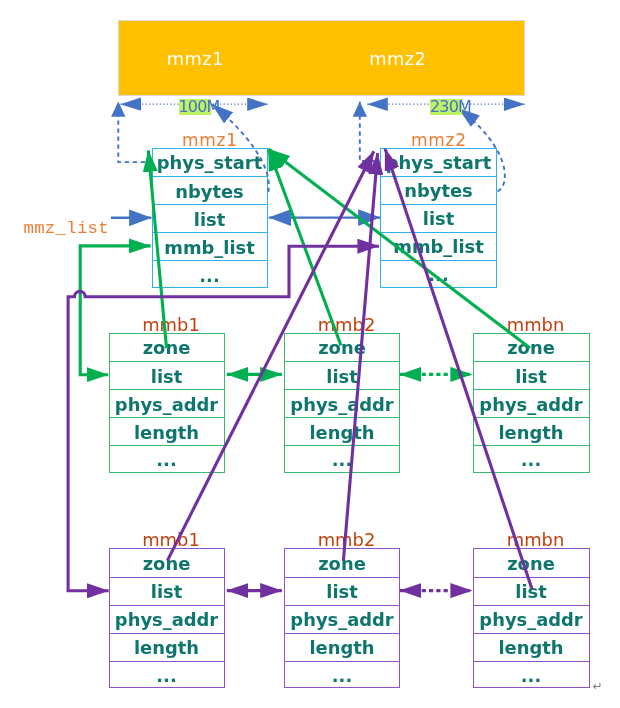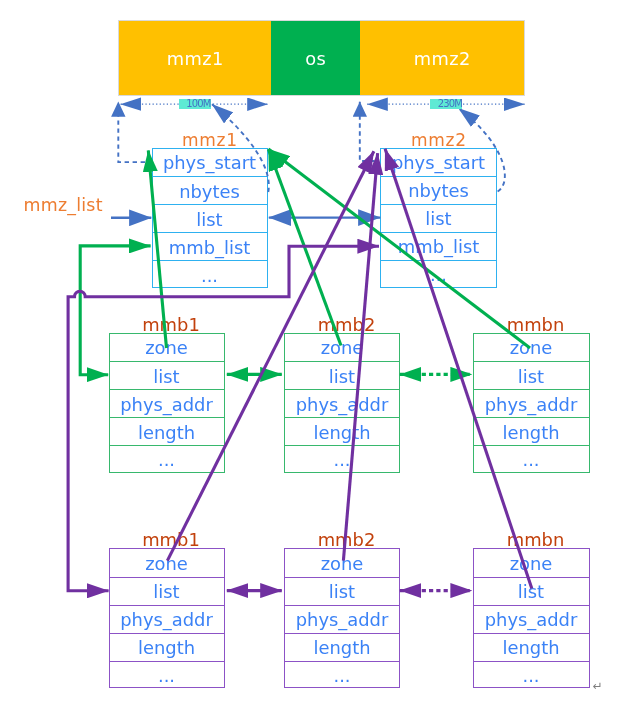--- a/index.html
+++ b/index.html
@@ -12,49 +12,46 @@
 
   
   .membar{position:absolute;display:flex;box-sizing:border-box;
           border:1px solid #d9d9d9;}
   .seg{display:flex;align-items:center;justify-content:center;
        color:#ffffff;font-size:17.8px;letter-spacing:0.4px;text-indent:0.4px;box-sizing:border-box;}
 
   
   .tbl{position:absolute;box-sizing:border-box;background:#fff;}
   .tbl .row{box-sizing:border-box;display:flex;align-items:center;
-            justify-content:center;font-size:17.9px;color:#3b82f6;}
+            justify-content:center;font-size:17.9px;color:#0f766e;font-weight:bold;}
   .tbl .row>span{display:block;margin-top:1.3px;}
   .tbl.cyan{border:1.5px solid #2EB1F0;}
   .tbl.cyan .row+.row{border-top:1.5px solid #2EB1F0;}
   .tbl.grn{border:1.4px solid #37B86D;}
   .tbl.grn .row+.row{border-top:1.4px solid #37B86D;}
   .tbl.pur{border:1.4px solid #8C52C6;}
   .tbl.pur .row+.row{border-top:1.4px solid #8C52C6;}
 
   .cap{position:absolute;font-size:17.9px;white-space:nowrap;
        text-align:center;line-height:1;}
   .cap.or{color:#ED7D31;font-size:17px;letter-spacing:0.75px;text-indent:0.75px;}
   .cap.bk{color:#c2410c;}
   .lbl{position:absolute;font-size:17.4px;color:#ED7D31;white-space:nowrap;line-height:1;letter-spacing:0.25px;}
-  .dimlbl{position:absolute;font-size:10px;color:#4472C4;background:#5eead4;
+  .dimlbl{position:absolute;font-size:16px;color:#4472C4;background:#bef264;
           text-align:right;line-height:1;letter-spacing:-0.85px;}
   .pilcrow{position:absolute;color:#7F7F7F;font-size:12px;line-height:1;font-family:"DejaVu Sans",sans-serif;}
 </style>
 </head>
 <body>
 
 <div id="stage">
 
   <div class="membar" style="left:118px;top:20px;width:407px;height:76px;">
     <div class="seg" style="width:152px;background:#FFC000;">
       <span>mmz1</span>
-    </div>
-    <div class="seg" style="width:89px;background:#00B050;">
-      <span>os</span>
     </div>
     <div class="seg" style="flex:1;background:#FFC000;">
       <span>mmz2</span>
     </div>
   </div>
 
   <div id="tables">
       <div class="cap or" style="left: 151.5px; top: 132.2px; width: 116px;">mmz1</div>
       <div class="tbl cyan" style="left: 151.5px; top: 148px; width: 116px; height: 140px;">
         <div class="row" style="position: absolute; left: 0px; right: 0px; top: -0.75px; height: 28px;">
@@ -262,20 +259,20 @@
 
     <path d="M343.4,560.6 L377.6,153.1" fill="none" stroke="#7030A0" stroke-width="3.1" marker-end="url(#ahP)"></path>
 
     <path d="M531.8,588.4 L385.1,148.8" fill="none" stroke="#7030A0" stroke-width="3.1" marker-end="url(#ahP)"></path>
 
     <path d="M226.8,590.6 L281.8,590.6" fill="none" stroke="#7030A0" stroke-width="3.1" marker-start="url(#ahP)" marker-end="url(#ahP)"></path>
 
     <path d="M399.8,590.6 L472,590.6" fill="none" stroke="#7030A0" stroke-width="3.1" stroke-dasharray="4.2 3.1" stroke-linecap="butt" marker-start="url(#ahP)" marker-end="url(#ahP)"></path>
   </svg>
 
-  <div class="lbl" style="left:23.5px;top:197px;">mmz_list</div>
+  <div class="lbl" style="left:23.5px;top:220px;font-family:Liberation Mono, monospace;">mmz_list</div>
 
   <div class="dimlbl" style="left:178.5px;top:98.6px;width:32px;">100M</div>
   <div class="dimlbl" style="left:430px;top:98.6px;width:32px;">230M</div>
 
   <div class="pilcrow" style="left:592.6px;top:679.5px;">↵</div>
 
 </div>
 
 </body></html>

